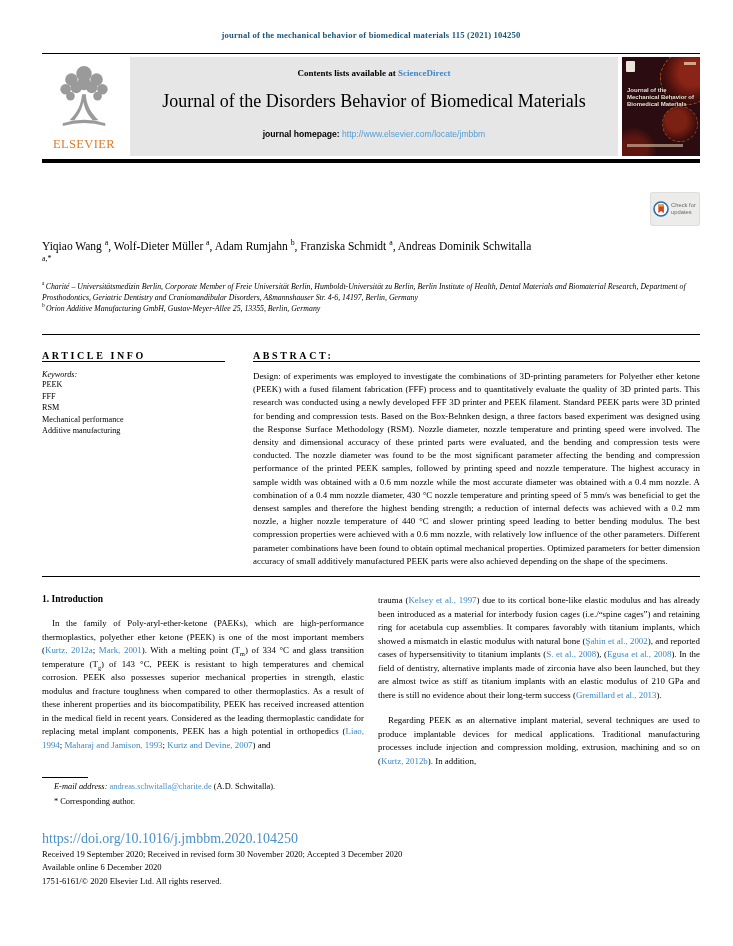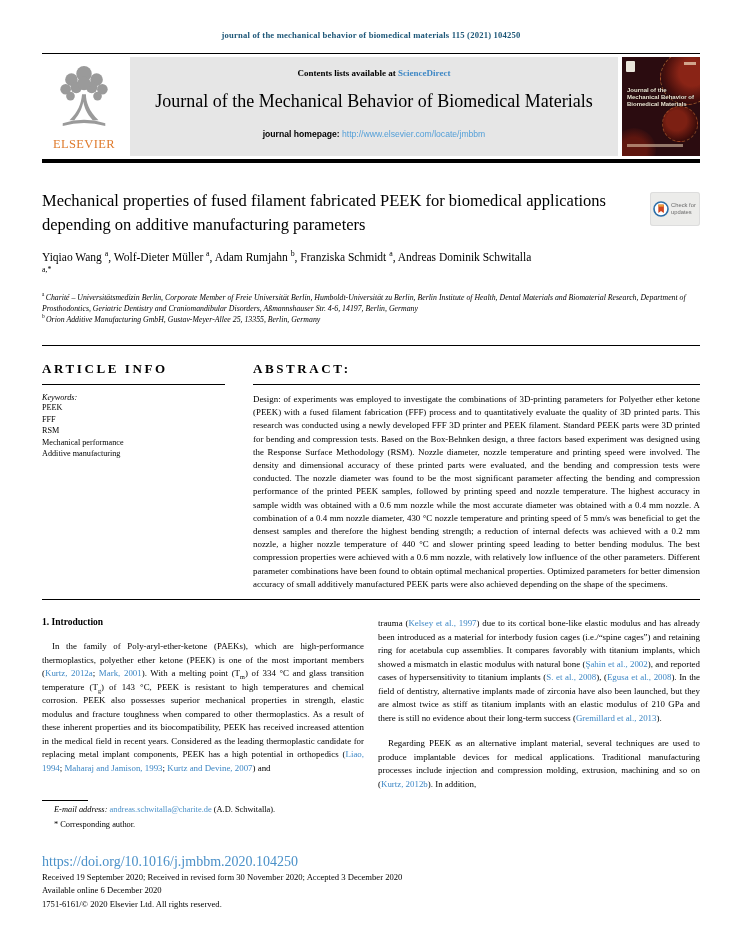--- a/index.html
+++ b/index.html
@@ -53,21 +53,21 @@
 
   .authors{margin-top:13px;width:492px;font-size:11.5px;line-height:15.5px;}
   .affils{margin-top:11px;font-size:7.8px;line-height:11px;font-style:italic;}
   .affils .seg-sup{font-style:normal;}
   .r3{margin-top:20px;}
 
   
   .info-row{display:flex;margin-top:15px;}
   .col-info{width:183px;margin-right:28px;}
   .col-abs{flex:1;}
-  .blk-head{font-size:13px;font-weight:bold;letter-spacing:2.6px;padding-bottom:7px;border-bottom:1px solid #000;}
+  .blk-head{font-size:10px;font-weight:bold;letter-spacing:2.6px;border-bottom:1px solid #000;}
   .kw-label{margin-top:8px;font-size:8.2px;font-style:italic;}
   .kw-list{font-size:8.2px;line-height:11.5px;}
   .abs-text{margin-top:8px;font-size:8.9px;line-height:13.2px;text-align:justify;}
   .r4{margin-top:8px;}
 
   
   .body-row{display:flex;margin-top:17px;}
   .colL{width:322px;margin-right:14px;}
   .colR{width:322px;}
   .sec-head{font-size:9.5px;font-weight:bold;}
@@ -113,21 +113,21 @@
             <circle cx="44" cy="36" r="4.5"></circle>
             <path d="M28 34 C27 44 24 52 15 61 L20 61 C26 54 28.2 48 29.3 42 C30.4 48 32.5 54 39 61 L45 61 C35 51 32 42 32 34 Z"></path>
             <path d="M8 64 Q30 57 52 64 L52 67 Q30 60.5 8 67 Z"></path>
           </g>
         </svg>
         <div class="els-word">ELSEVIER</div>
       </div>
 
       <div class="banner-mid">
         <div class="contents-line"><span>Contents lists available at </span><span class="sd-link">ScienceDirect</span></div>
-        <div class="banner-title">Journal of the Mechanical Behavior of Biomedical Materials</div>
+        <div class="banner-title">Journal of the Disorders Behavior of Biomedical Materials</div>
         <div class="homepage-line"><span>journal homepage: </span><span class="hp-link">http://www.elsevier.com/locate/jmbbm</span></div>
       </div>
 
       <div class="cover">
         <div class="g1"></div>
         <div class="g2"></div>
         <div class="g3"></div>
         <div class="mark"></div>
         <div class="vol"></div>
         <div class="cover-title">
@@ -135,21 +135,20 @@
             <div>Mechanical Behavior of</div>
             <div>Biomedical Materials</div>
           </div>
         <div class="edline"></div>
       </div>
     </div>
 
     <div class="rule thick r2"></div>
 
     <div class="title-row">
-      <div class="art-title">Mechanical properties of fused filament fabricated PEEK for biomedical applications depending on additive manufacturing parameters</div>
       <div class="check-badge">
         <svg width="16" height="16" viewBox="0 0 24 24">
           <circle cx="12" cy="12" r="10.5" fill="#ffffff" stroke="#2b6ea8" stroke-width="2.4"></circle>
           <path d="M8 5.5 h8 v12.5 l-4:-3 -4 3 z" fill="#cf4520"></path>
           <path d="M8 5.5 h8 v12.5 l-4 -3 -4 3 z" fill="#cf4520"></path>
           <path d="M8 5.5 h8 v3 h-8 z" fill="#e8a33d"></path>
         </svg>
         <div class="cfu-text">
           <span>Check for</span><br>
           <span>updates</span>

